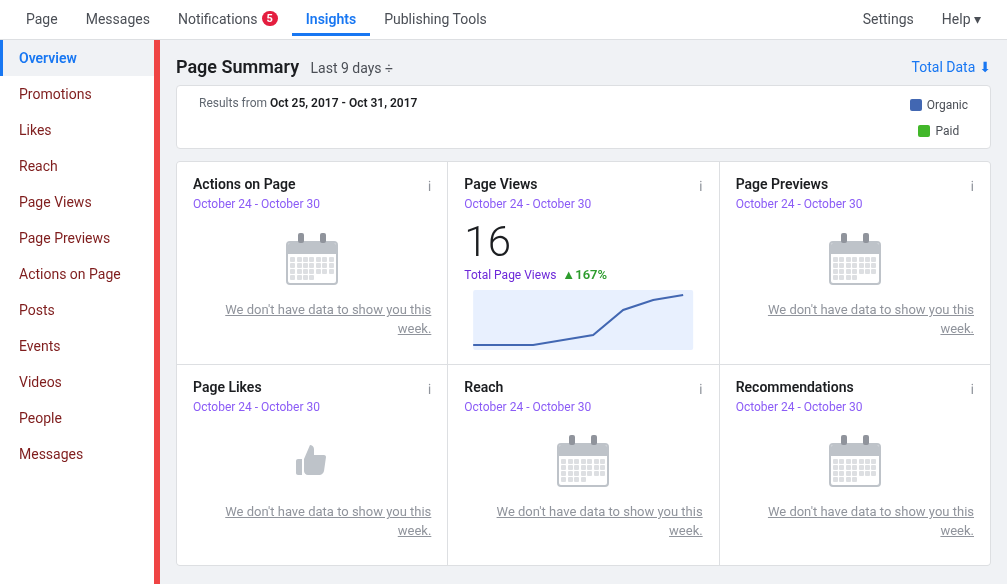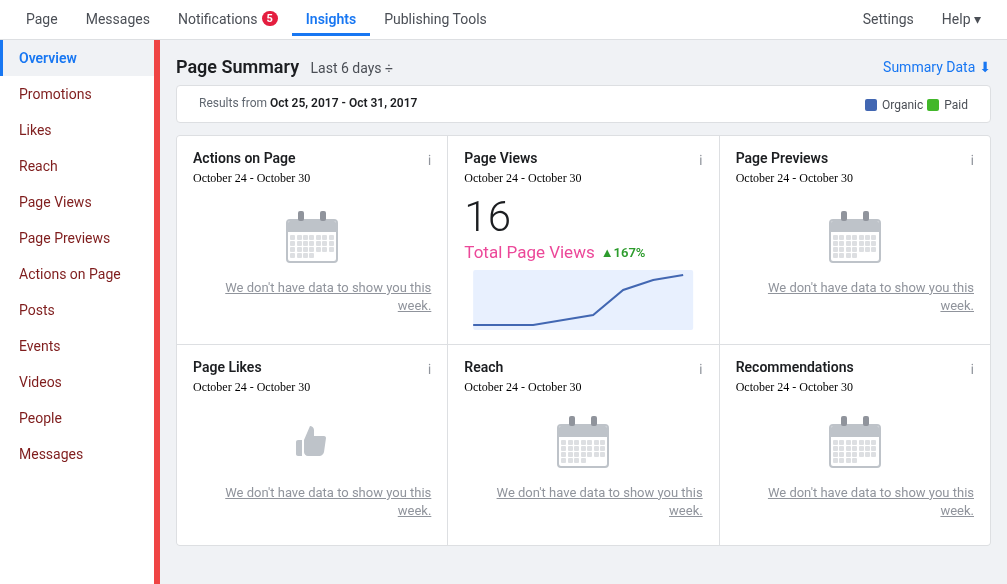--- a/index.html
+++ b/index.html
@@ -54,39 +54,39 @@
     .export-data { color: #1877f2; font-size: 14px; cursor: pointer; display: flex; align-items: center; gap: 4px; }
 
     
     .info-bar {
       background: #fff; border: 1px solid #dddfe2; border-radius: 4px;
       padding: 10px 22px; margin-bottom: 12px; font-size: 12px; color: #606770;
       display: flex; align-items: flex-start; justify-content: space-between;
     }
     .info-bar-text { flex: 1; }
     .info-bar-text .date-range { font-weight: 600; color: #1c1e21; }
-    .legend { display: flex; align-items: center; gap: 4px; flex-shrink: 0; margin-left: 16px; padding-top: 2px; }
+    .legend { display: flex; align-items: center; gap: 12px; flex-shrink: 0; margin-left: 16px; padding-top: 2px; flex-direction: column; }
     .legend-item { display: flex; align-items: center; gap: 5px; font-size: 12px; color: #4b4f56; }
     .legend-dot { width: 12px; height: 12px; border-radius: 2px; }
     .legend-dot.organic { background: #4267b2; }
     .legend-dot.paid { background: #42b72a; }
 
     
     .cards-grid {
       display: grid; grid-template-columns: repeat(3, 1fr); gap: 1px;
       background: #dddfe2; border: 1px solid #dddfe2; border-radius: 4px; overflow: hidden;
     }
     .card {
       background: #fff; padding: 14px 16px; min-height: 200px;
       display: flex; flex-direction: column;
     }
     .card-header { display: flex; justify-content: space-between; align-items: flex-start; margin-bottom: 2px; }
     .card-title { font-size: 14px; font-weight: 600; color: #1c1e21; }
     .card-info { color: #90949c; font-size: 14px; cursor: pointer; }
-    .card-date { font-size: 12px; color: #000000; margin-bottom: 10px; font-family: Liberation Serif, serif; }
+    .card-date { font-size: 12px; color: #8b5cf6; margin-bottom: 10px; }
     .card-body { flex: 1; display: flex; flex-direction: column; align-items: center; justify-content: center; }
     .card-no-data { text-align: right; color: #90949c; font-size: 13px; margin-top: 8px; line-height: 1.4; text-decoration: underline; }
 
     
     .calendar-icon {
       width: 52px; height: 52px; position: relative; margin-bottom: 8px;
     }
     .cal-body {
       width: 52px; height: 44px; border: 2px solid #bec3c9; border-radius: 4px;
       margin-top: 8px; background: #fff; overflow: hidden;
@@ -109,21 +109,21 @@
 
     
     .thumbs-icon {
       width: 52px; height: 52px; display: flex; align-items: center; justify-content: center;
       margin-bottom: 8px;
     }
     .thumbs-svg { width: 48px; height: 48px; color: #bec3c9; }
 
     
     .card-big-number { font-size: 42px; font-weight: 300; color: #1c1e21; line-height: 1; }
-    .card-subtitle { font-size: 17px; color: #ec4899; margin-bottom: 0; }
+    .card-subtitle { font-size: 12px; color: #6d28d9; margin-bottom: 0; }
     .card-change { color: #2d9c2d; font-size: 13px; font-weight: 600; }
 
     
     .mini-chart {
       width: 100%; height: 60px; margin-top: 8px;
     }
   </style>
 </head>
 <body>
 
@@ -193,24 +193,24 @@
     <div class="sidebar-item">
       <span>Messages</span>
     </div>
   </aside>
 
   <main class="main">
 
     <div class="page-summary-header">
       <div>
         <span class="page-summary-title">Page Summary</span>
-        <span class="page-summary-date">Last 6 days ÷</span>
+        <span class="page-summary-date">Last 9 days ÷</span>
       </div>
       <div class="export-data">
-        <span>Summary Data</span>
+        <span>Total Data</span>
         <span>⬇</span>
       </div>
     </div>
 
     <div class="info-bar">
       <div class="info-bar-text">
         <span>Results from</span>
         <span class="date-range">Oct 25, 2017 - Oct 31, 2017</span>
         <br>
       </div>

